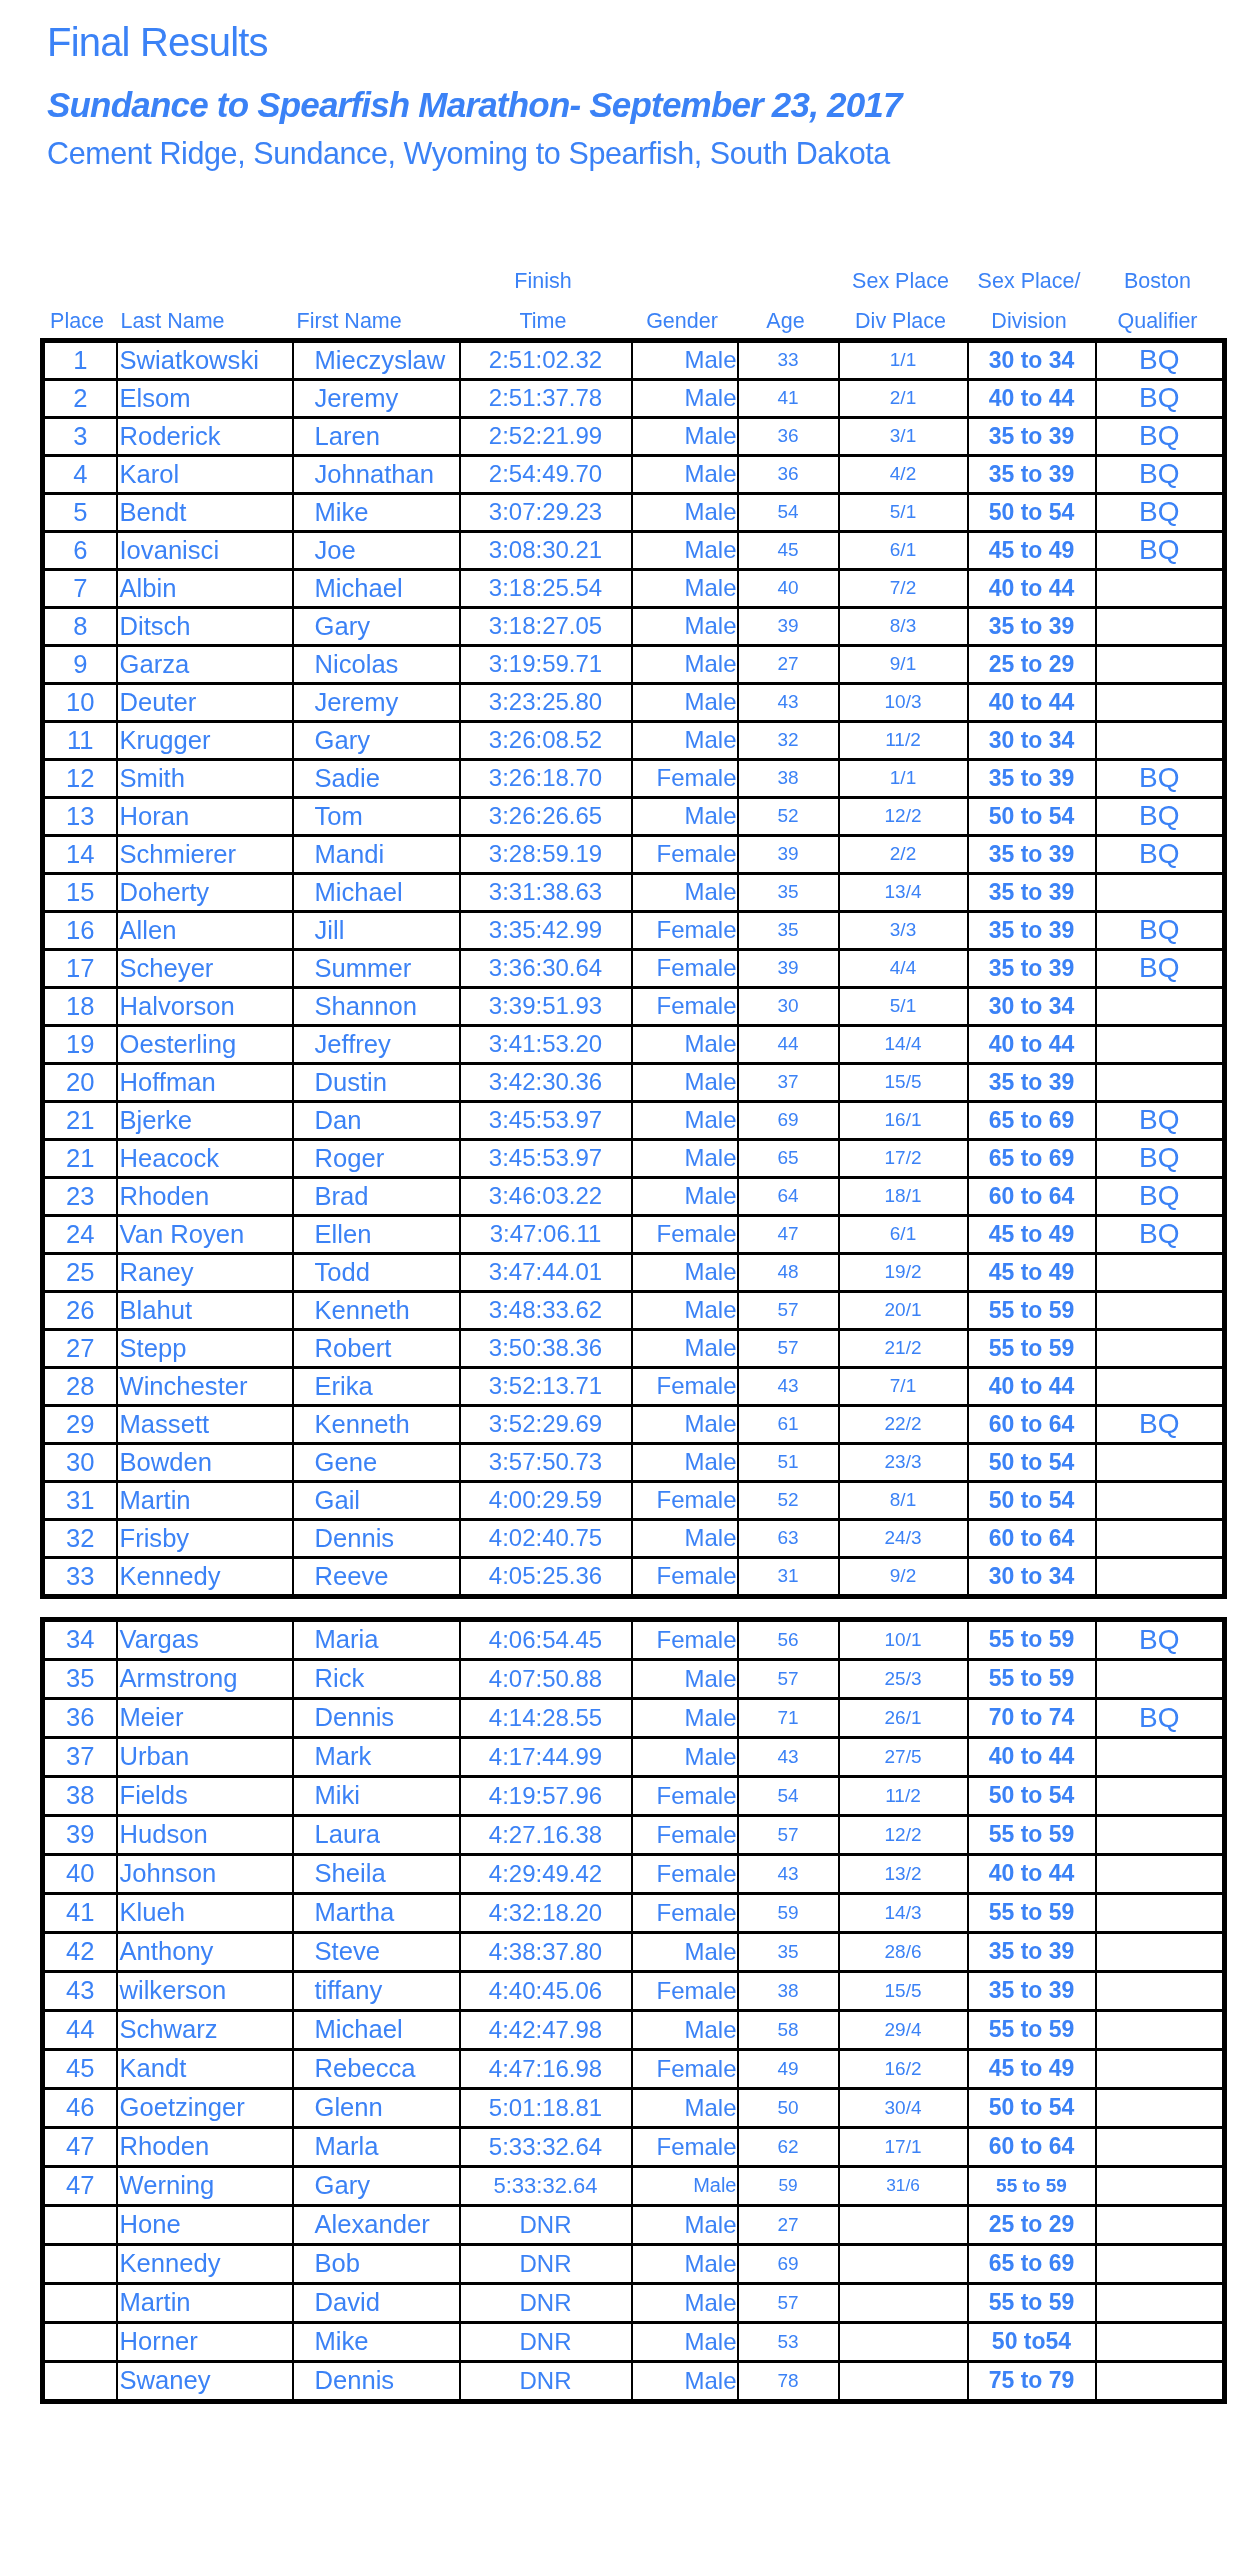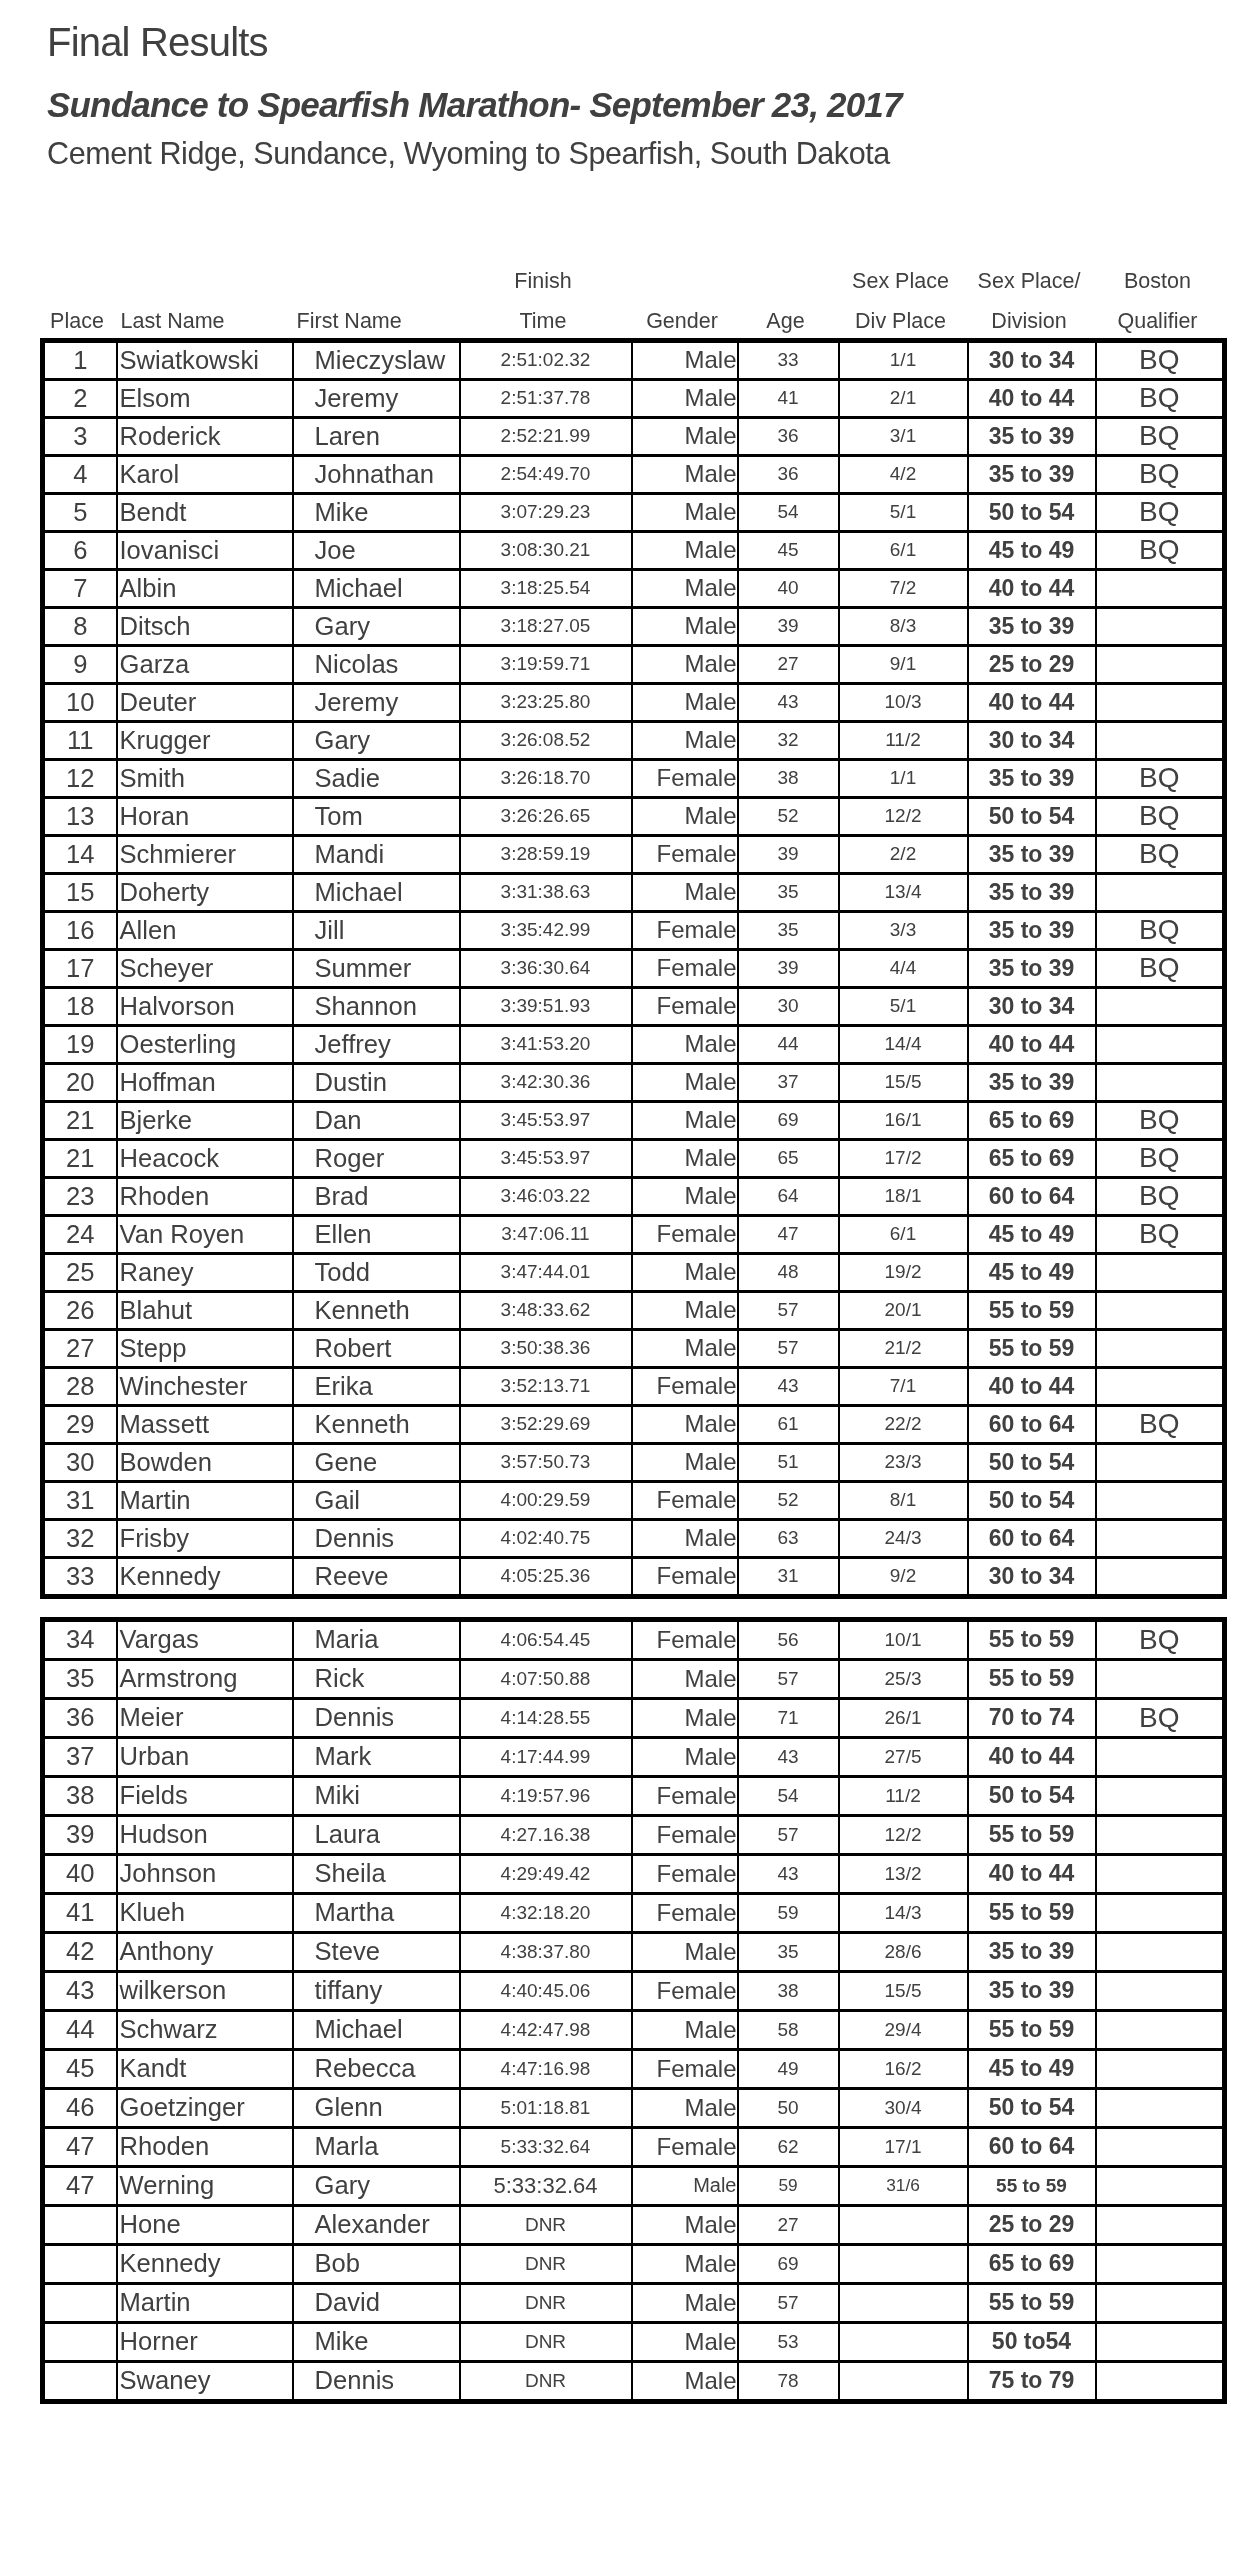--- a/index.html
+++ b/index.html
@@ -2,21 +2,21 @@
 <html style="font-size:13.2px"><head>
 <meta charset="utf-8">
 <title>Final Results</title>
 <style>
   html, body { margin: 0; padding: 0; background: #ffffff; }
   .page {
     position: relative;
     width: 1238px;
     height: 2576px;
     background: #ffffff;
-    color: #404040;
+    color: #3b82f6;
     font-family: "Liberation Sans", sans-serif;
     overflow: hidden;
   }
   .title {
     padding-top: 20px;
     margin-left: 47px;
     font-size: 40px;
     line-height: 1.12;
     letter-spacing: -0.8px;
   }
@@ -70,21 +70,21 @@
     padding: 0;
     white-space: nowrap;
     overflow: hidden;
     vertical-align: middle;
   }
   .results.sec2 td { height: 36px; }
 
   .results td.c0 { text-align: center; font-size: 25.6px; }
   .results td.c1 { text-align: left; padding-left: 2px; font-size: 25.6px; }
   .results td.c2 { text-align: left; padding-left: 21px; font-size: 25.6px; }
-  .results td.c3 { text-align: center; font-size: 19px; }
+  .results td.c3 { text-align: center; font-size: 24px; }
   .results td.c4 { text-align: right; font-size: 24px; }
   .results td.c5 { text-align: center; font-size: 19px; }
   .results td.c6 { text-align: center; font-size: 19px; }
   .results td.c7 { text-align: center; font-size: 23px; font-weight: bold; }
   .results td.c8 { text-align: center; font-size: 28px; }
 
   .results tr.shrunk td.c3 { font-size: 22px; }
   .results tr.shrunk td.c4 { font-size: 20px; }
   .results tr.shrunk td.c5 { font-size: 17.3px; }
   .results tr.shrunk td.c6 { font-size: 17.3px; }

